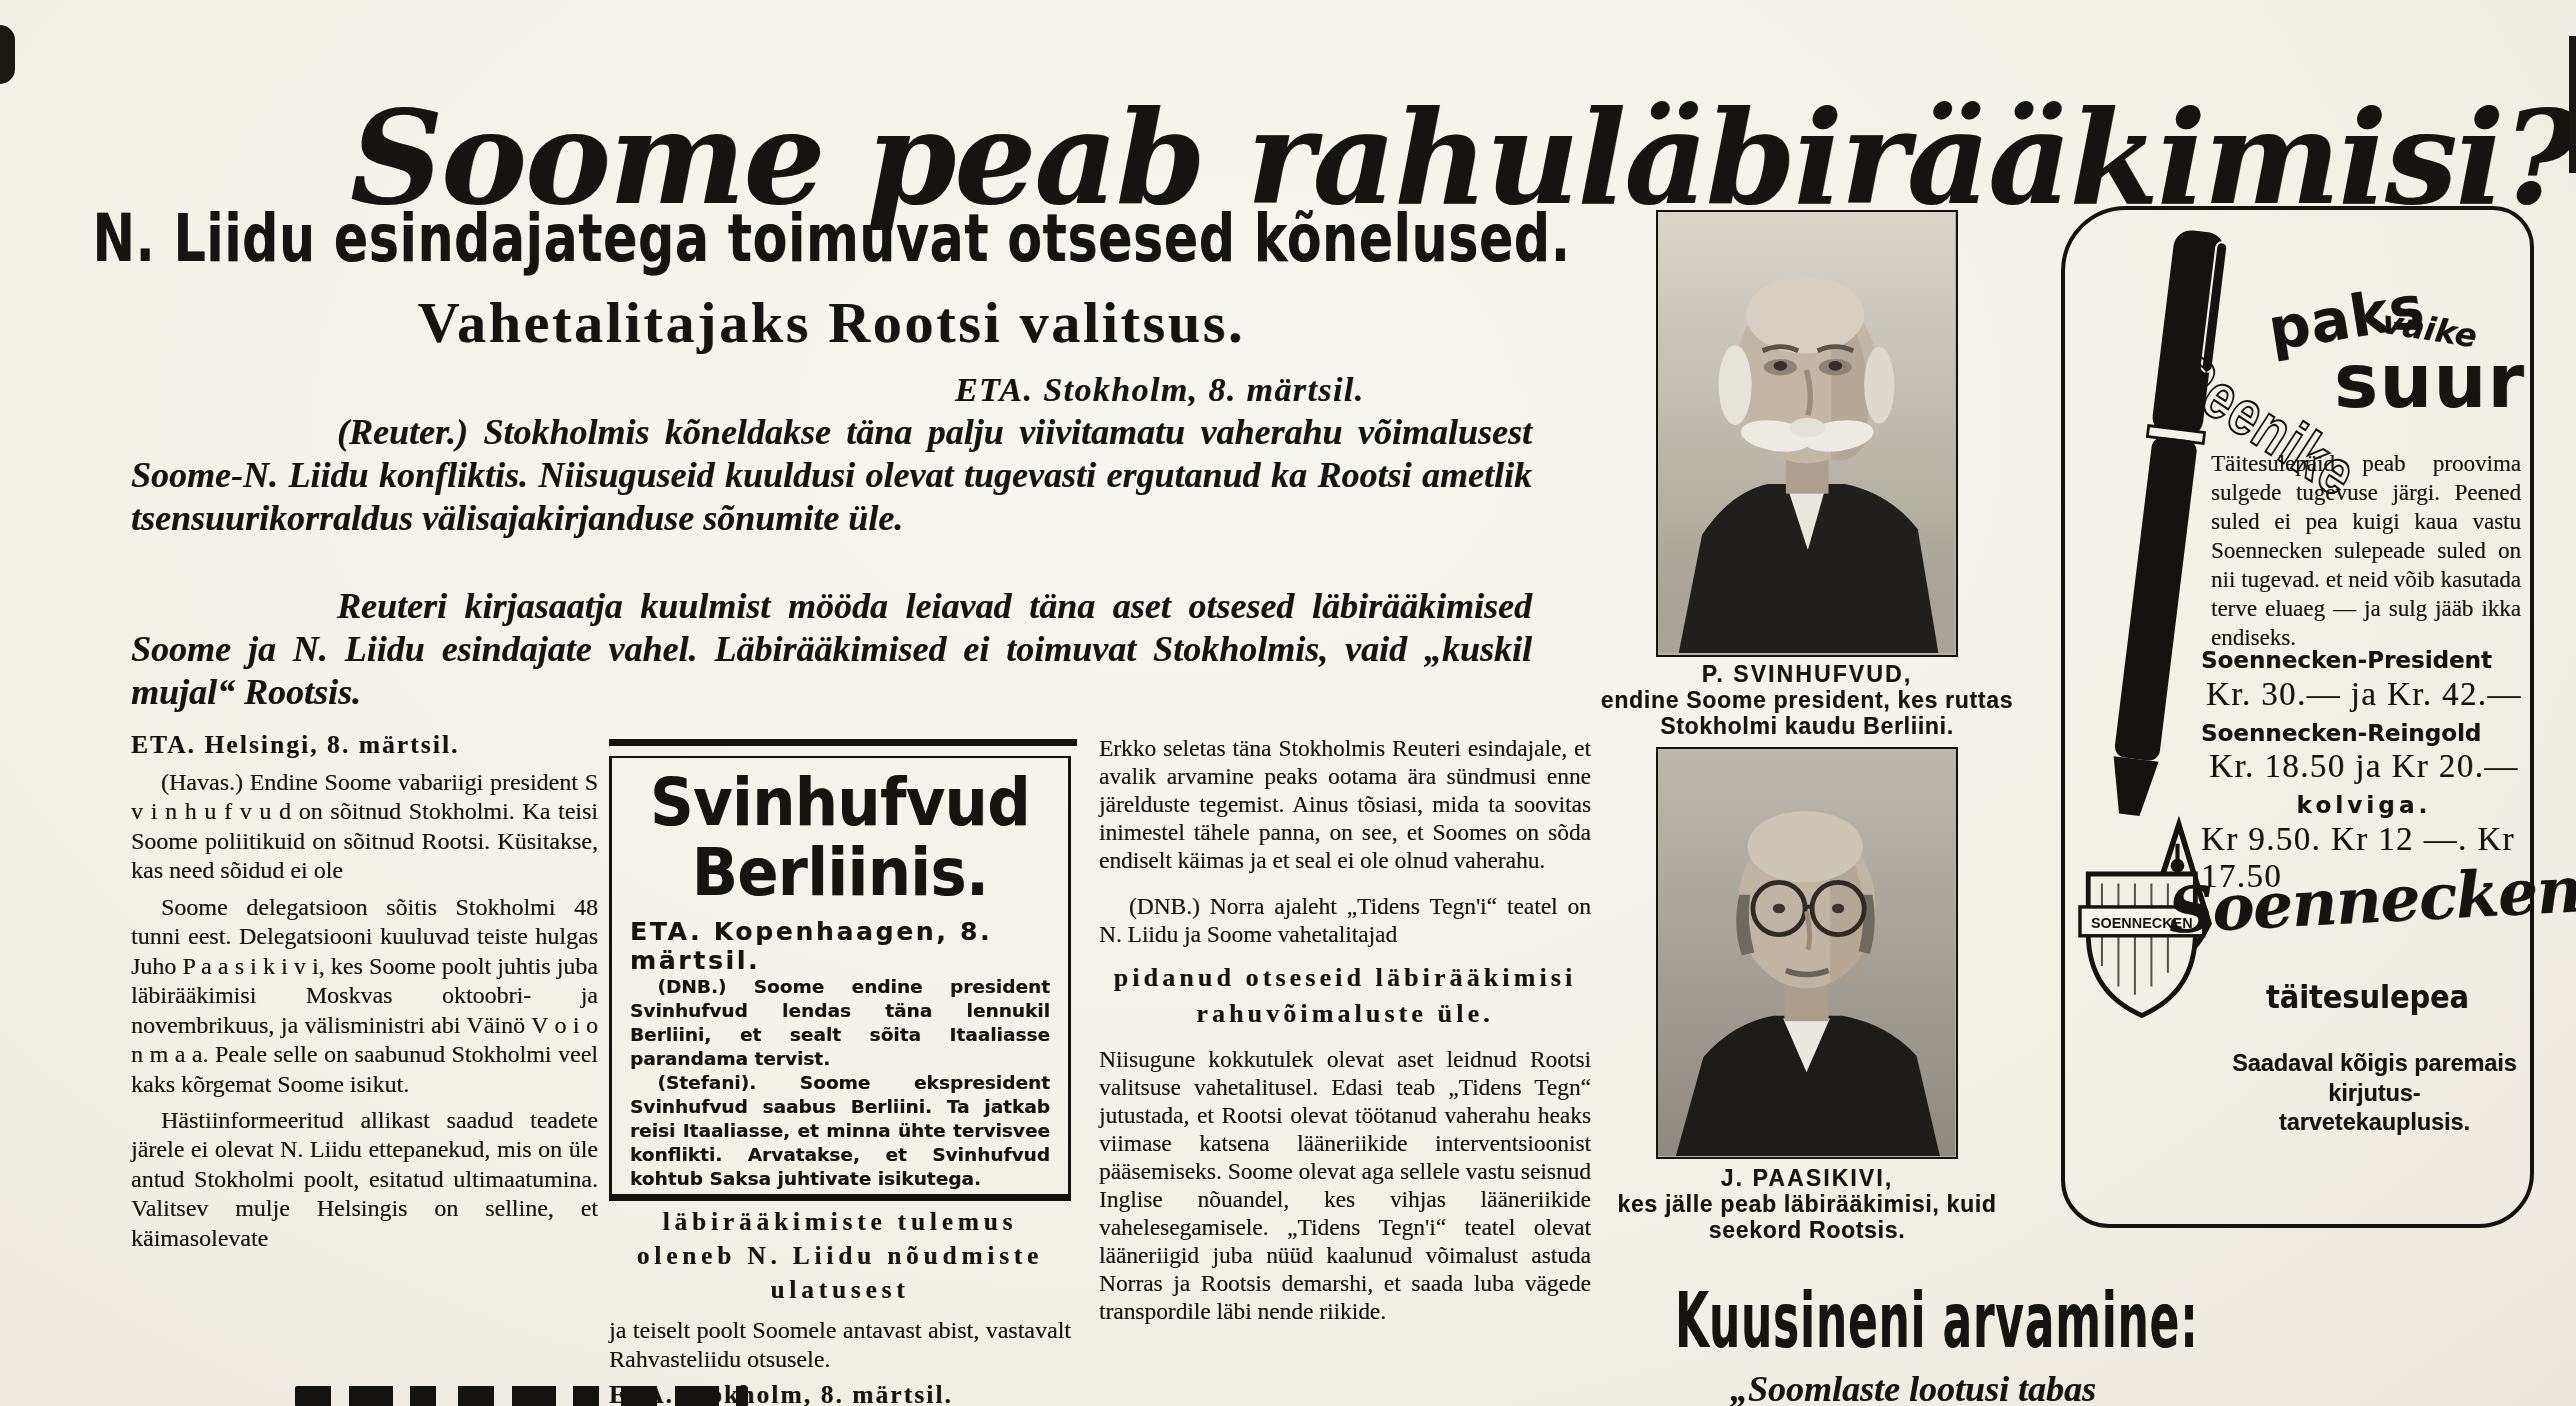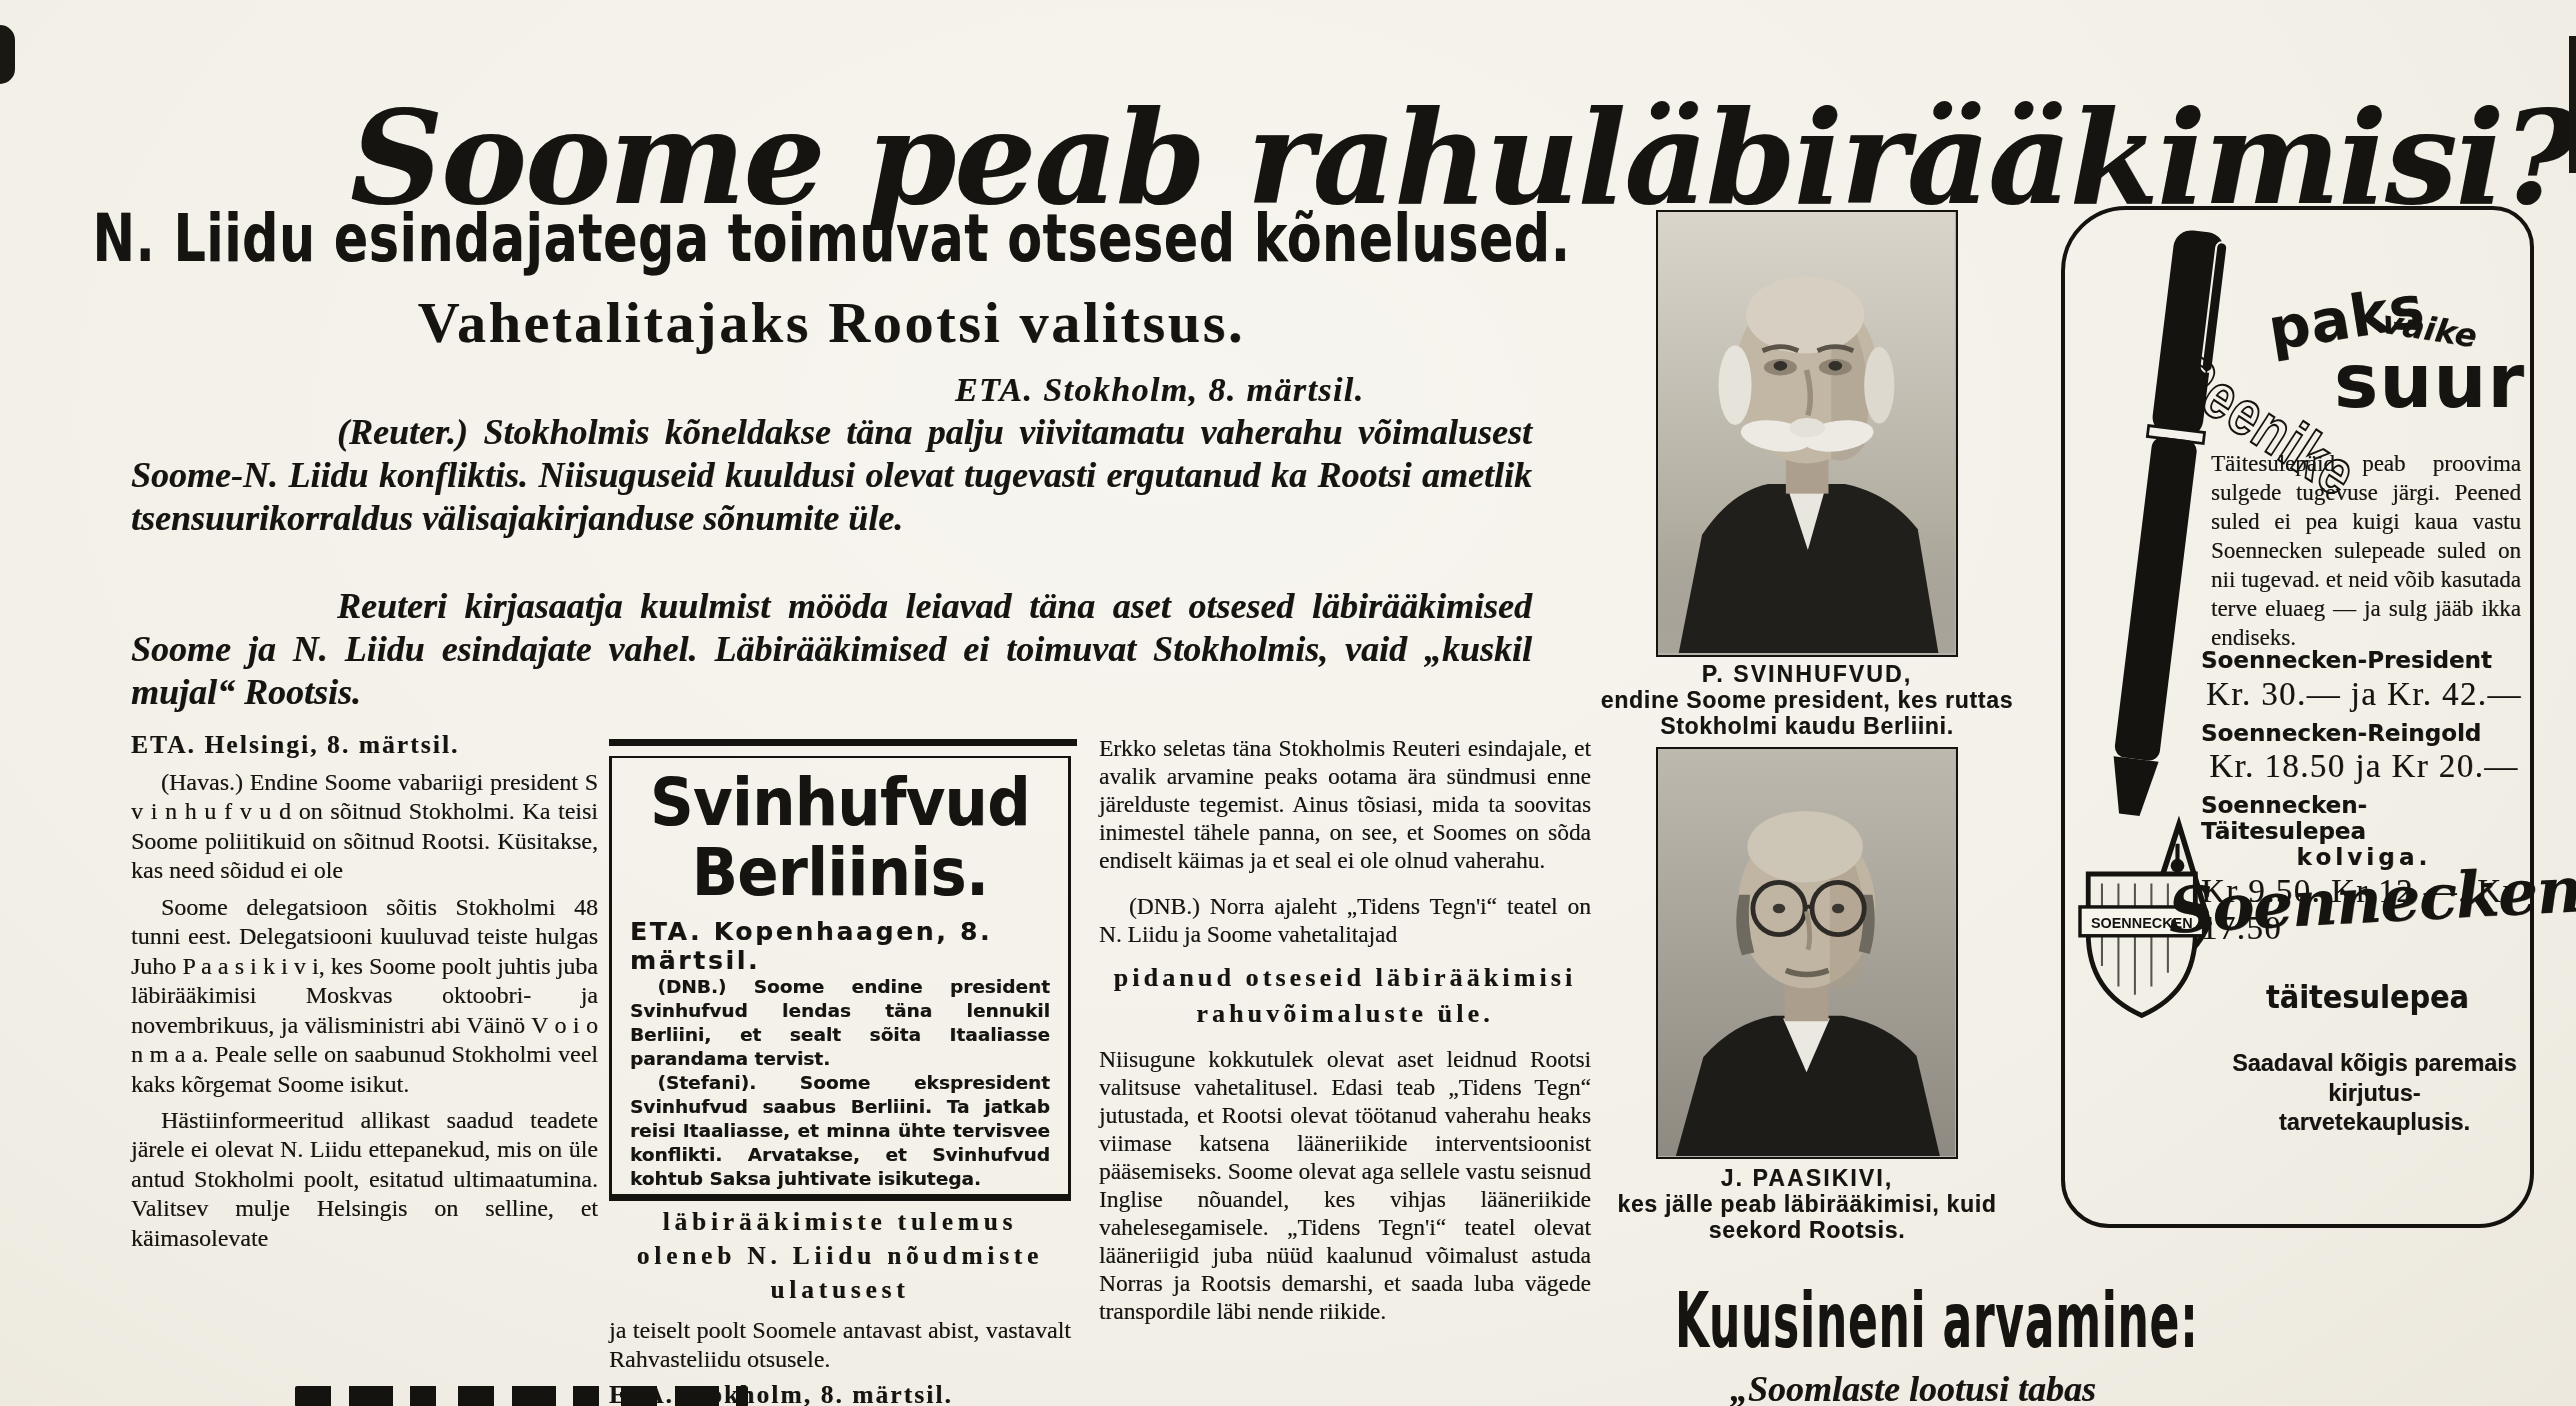--- a/index.html
+++ b/index.html
@@ -261,21 +261,20 @@
     <div class="abs peenike sans">Peenike</div>
     <div class="abs paks dsans ink">paks</div>
     <div class="abs vaike dsans ink">vaike</div>
     <div class="abs suur dsans ink">suur</div>
     <div class="abs ad-body serif ink">Täitesulepäid peab proovima sulgede tugevuse järgi. Peened suled ei pea kuigi kaua vastu Soennecken sulepeade suled on nii tugevad. et neid võib kasutada terve eluaeg — ja sulg jääb ikka endiseks.</div>
     <div class="abs ad-products ink">
       <div class="ad-prodname">Soennecken-President</div>
       <div class="ad-price serif">Kr. 30.— ja Kr. 42.—</div>
       <div class="ad-prodname">Soennecken-Reingold</div>
       <div class="ad-price serif">Kr. 18.50 ja Kr 20.—</div>
-      <div class="ad-prodname">Soennecken-Täitesulepea</div>
       <div class="ad-prodname2">kolviga.</div>
       <div class="ad-price serif" style="text-align:left;">Kr 9.50. Kr 12 —. Kr 17.50</div>
     </div>
     <div class="abs ad-script ink">Soennecken</div>
     <div class="abs ad-sub ink">täitesulepea</div>
     <div class="abs ad-avail ink">Saadaval kõigis paremais kirjutus- tarvetekauplusis.</div>
   </div>
 
   <div class="abs kuusinen-h ink">Kuusineni arvamine:</div>
   <div class="abs kuusinen-s serif ink">„Soomlaste lootusi tabas fiasko.“</div>

